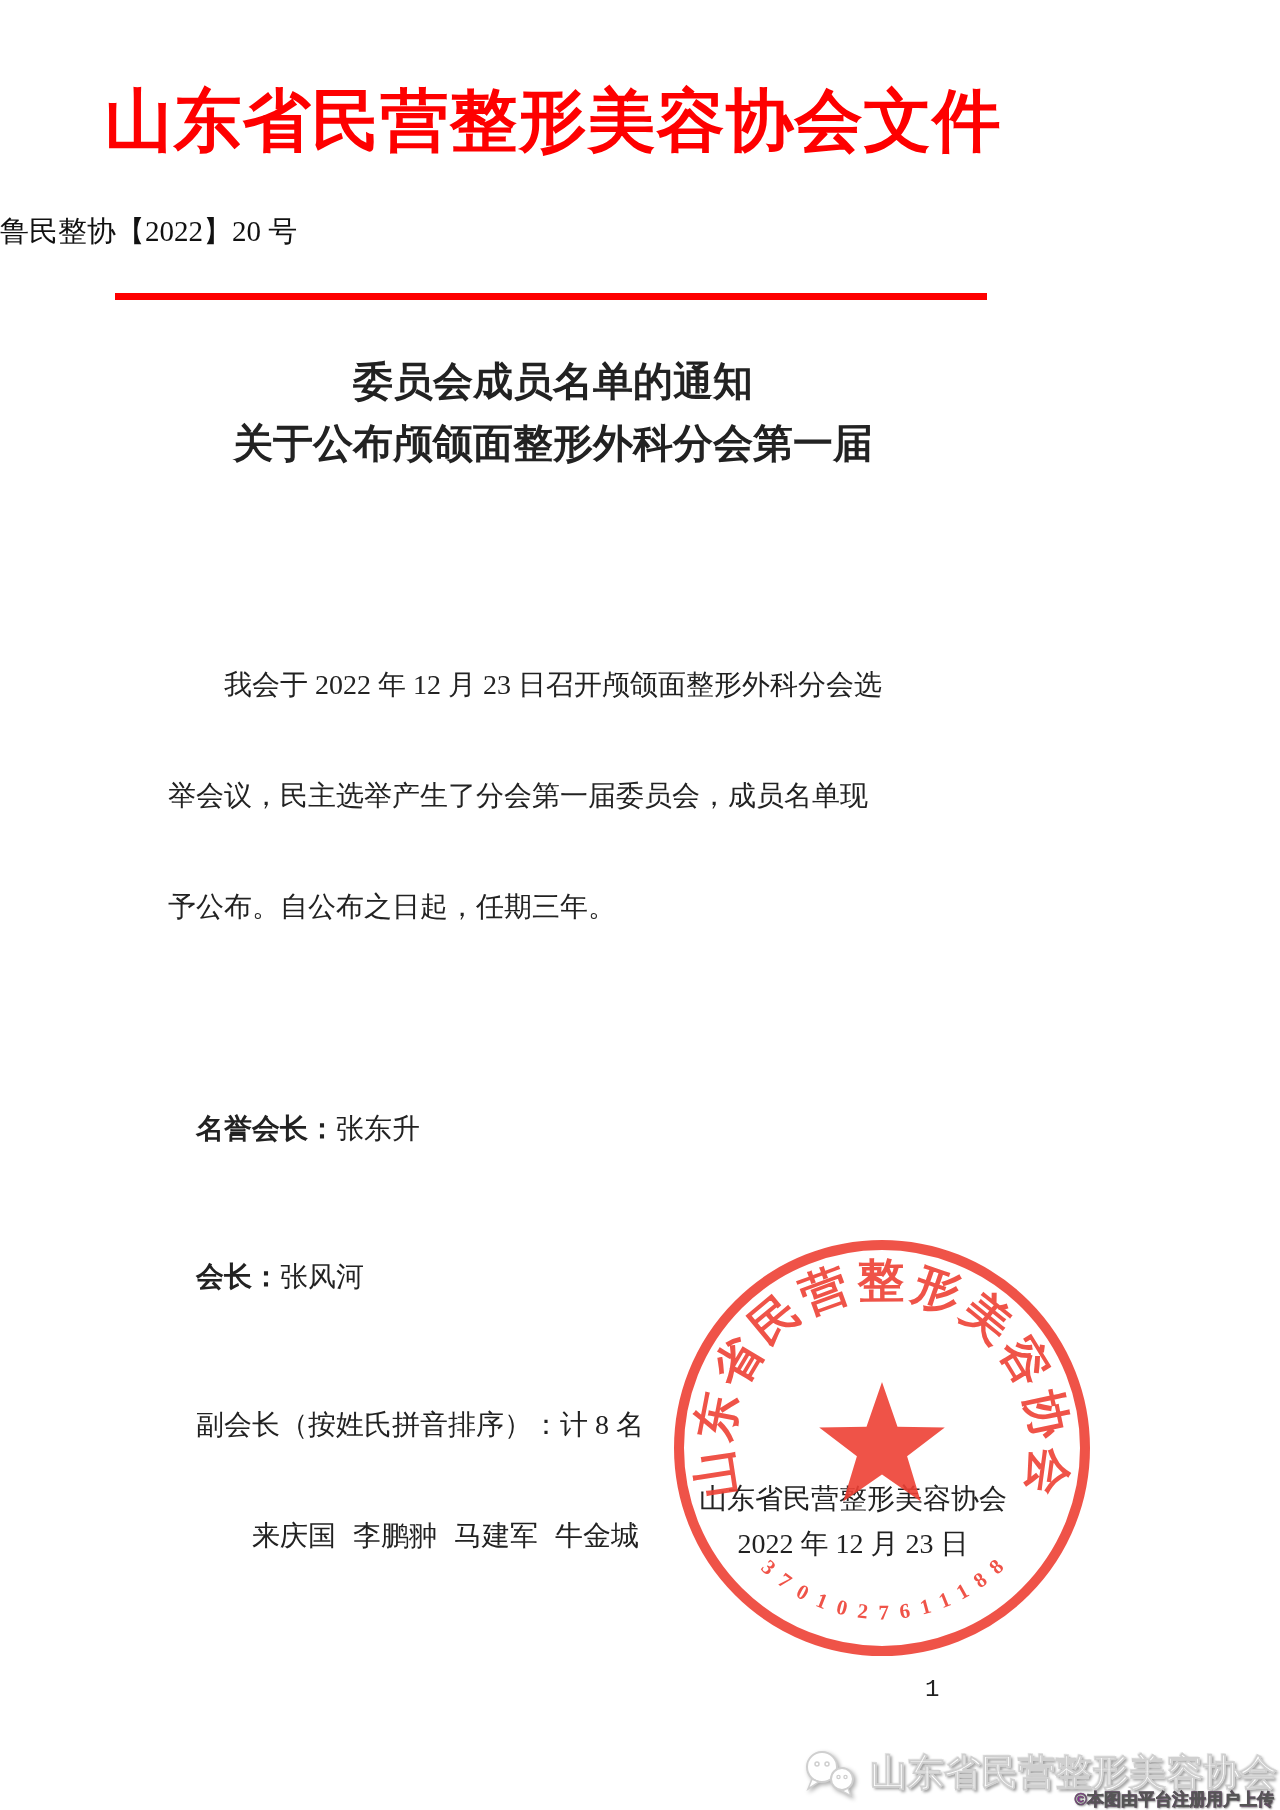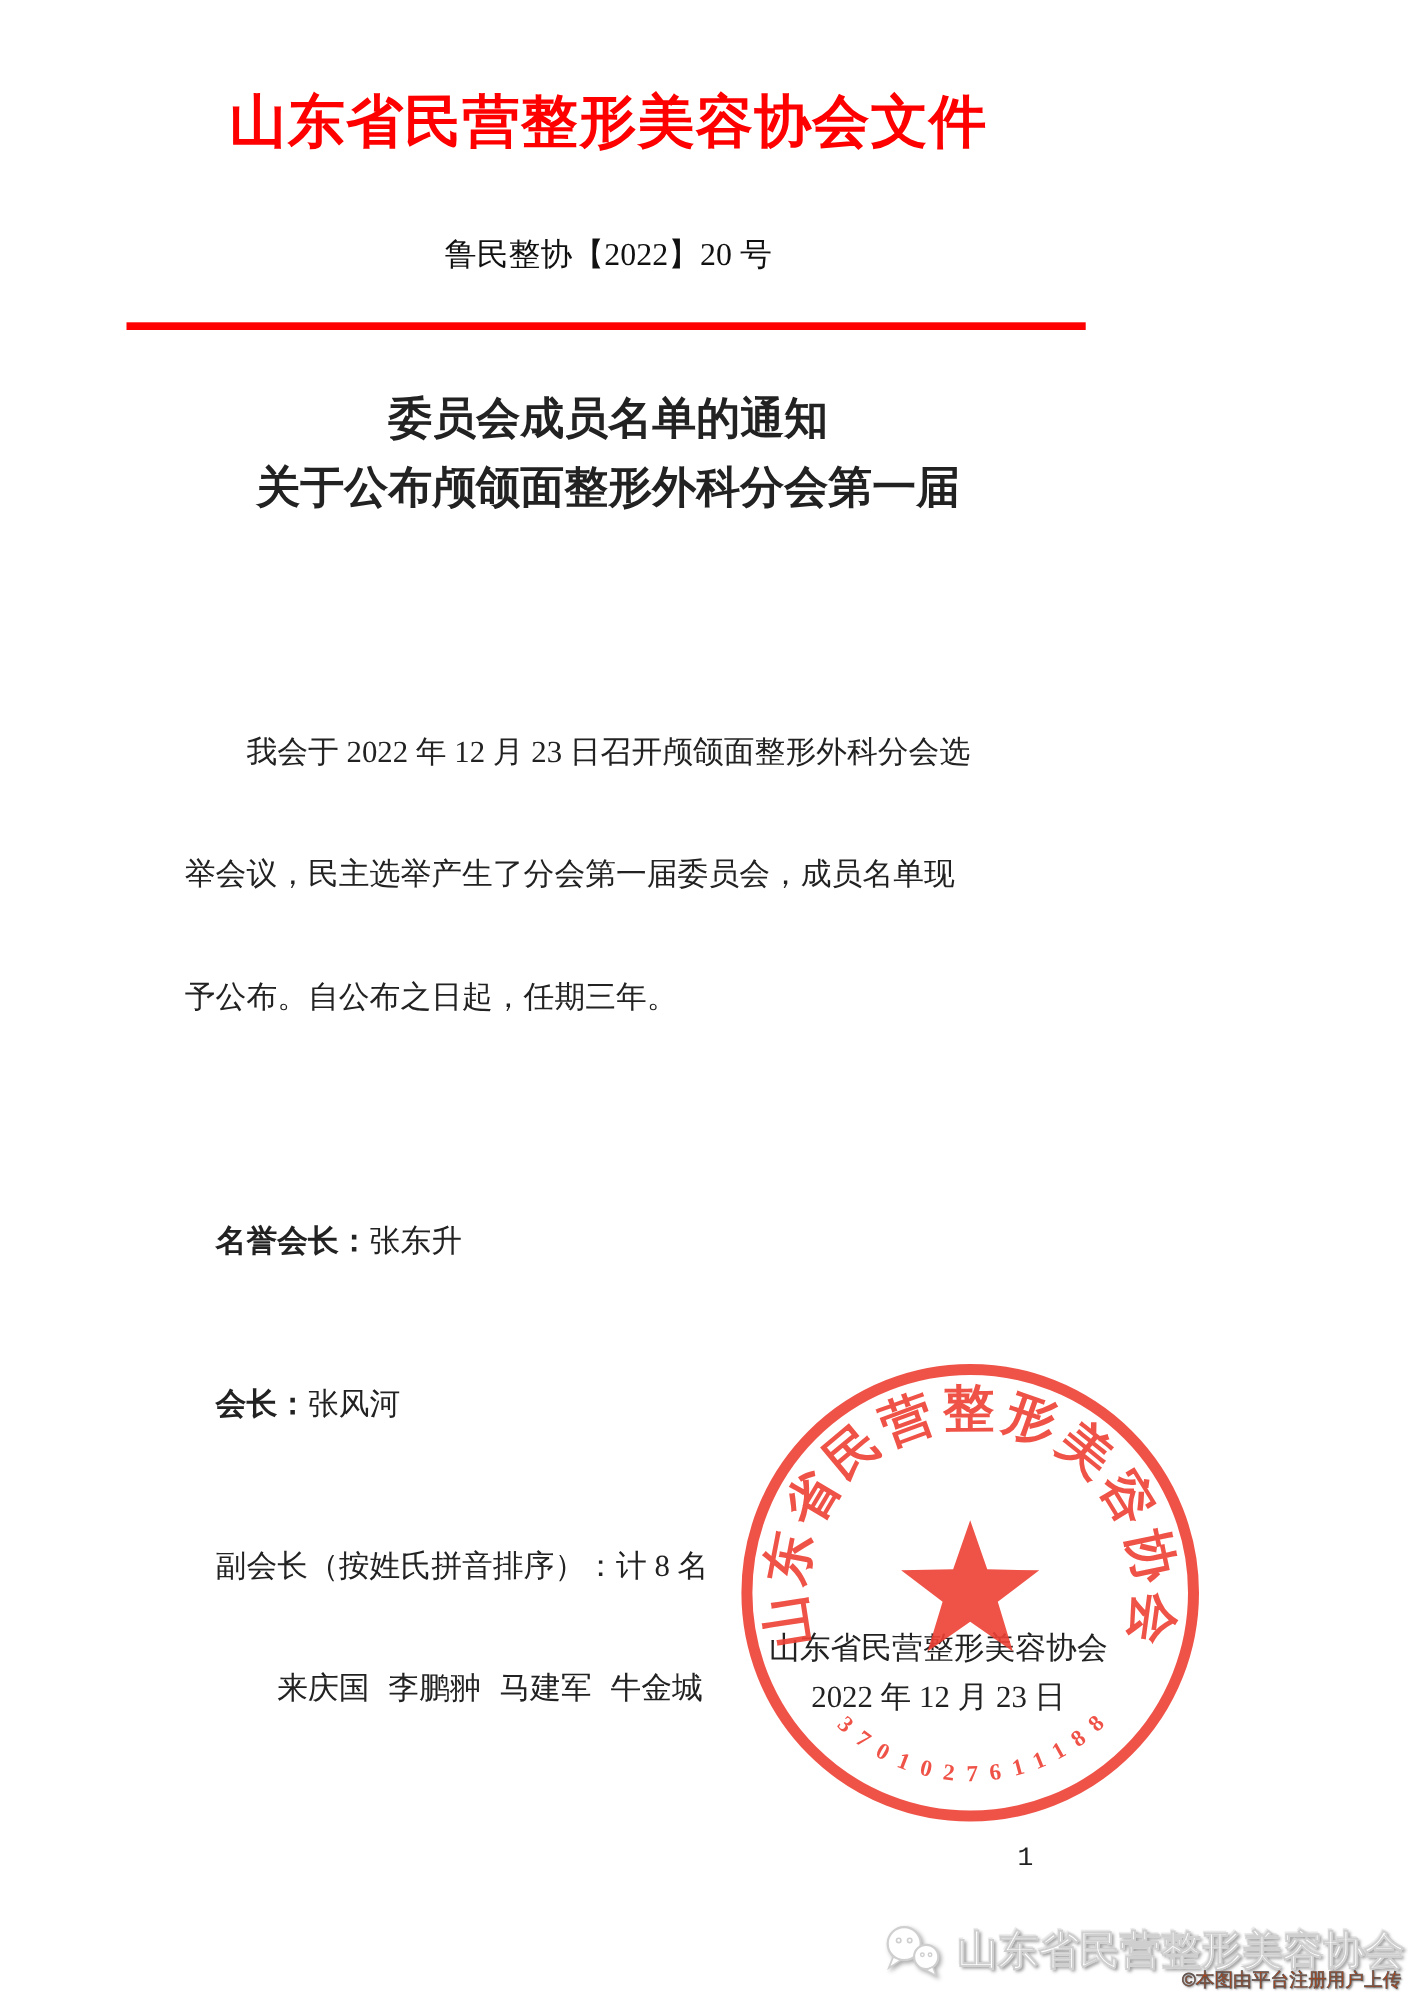--- a/index.html
+++ b/index.html
@@ -5,27 +5,27 @@
   * { margin:0; padding:0; box-sizing:border-box; }
   html,body { background:#ffffff; }
   .page {
     position:relative; width:1280px; height:1810px; background:#ffffff;
     overflow:hidden; font-family:"Liberation Serif","DejaVu Serif",serif;
   }
   .doc-area { position:absolute; left:0; top:0; width:1106px; height:1810px; }
 
   .header-title {
     position:absolute; top:76px; left:0; width:100%;
-    text-align:center; font-size:52px; font-weight:700; color:#fe0000;
+    text-align:center; font-size:68px; font-weight:700; color:#fe0000;
     font-family:"Liberation Serif","DejaVu Serif",serif; letter-spacing:1px;
     white-space:nowrap;
   }
   .doc-number {
     position:absolute; top:212px; left:0; width:100%;
-    text-align:center; font-size:29px; color:#111;
+    font-size:29px; color:#111;
   }
   .red-rule {
     position:absolute; top:293px; left:115px; width:872px; height:7px;
     background:#fe0000;
   }
   .doc-title {
     position:absolute; top:350px; left:0; width:100%;
     text-align:center; font-size:40px; font-weight:700; color:#222;
     font-family:"Liberation Sans","DejaVu Sans",sans-serif; line-height:62px;
   }
@@ -68,22 +68,22 @@
   }
   .wechat-icon { filter:drop-shadow(2px 2px 2px #aaaaaa); }
   .footer-brand-text {
     font-size:37px; font-weight:700; color:#ffffff;
     font-family:"Liberation Sans","DejaVu Sans",sans-serif;
     -webkit-text-stroke:0.6px #cfcfcf;
     text-shadow:2px 2px 3px #9a9a9a, -1px -1px 1px #e8e8e8;
     white-space:nowrap;
   }
   .watermark {
-    position:absolute; top:1788px; right:6px; font-size:17px; font-weight:400;
-    color:#c2410c; font-family:"Liberation Sans","DejaVu Sans",sans-serif;
+    position:absolute; top:1788px; right:6px; font-size:17px; font-weight:700;
+    color:#a21caf; font-family:"Liberation Sans","DejaVu Sans",sans-serif;
     -webkit-text-stroke:0.6px #555;
     text-shadow:1px 1px 2px #444;
     white-space:nowrap;
   }
 </style>
 </head>
 <body>
 
 <div class="page">
   <div class="doc-area">

